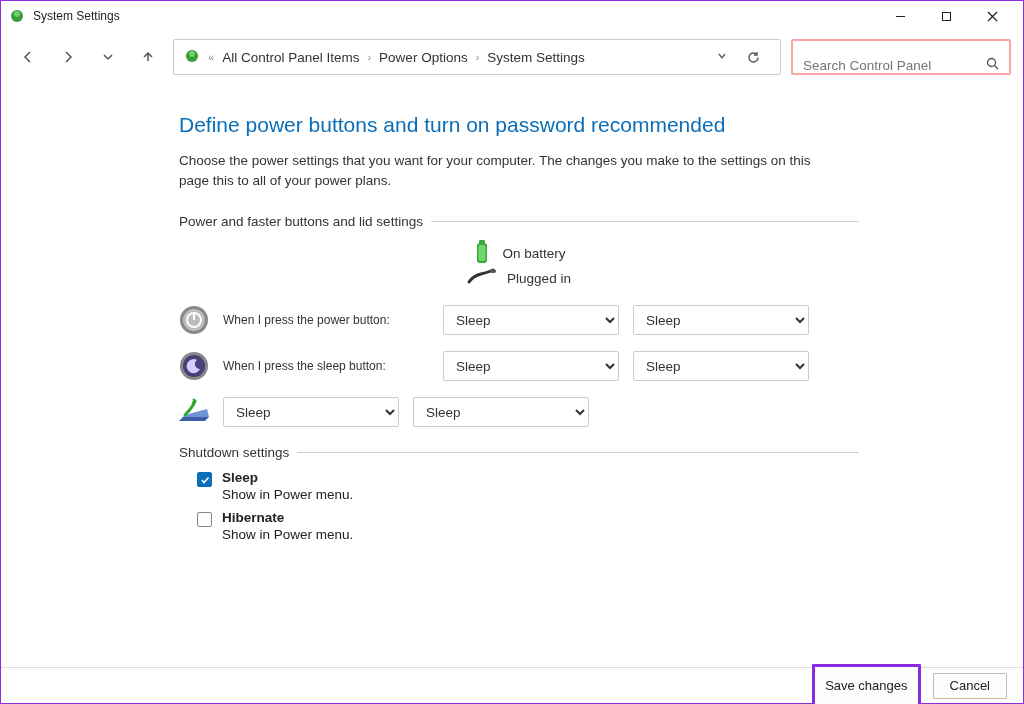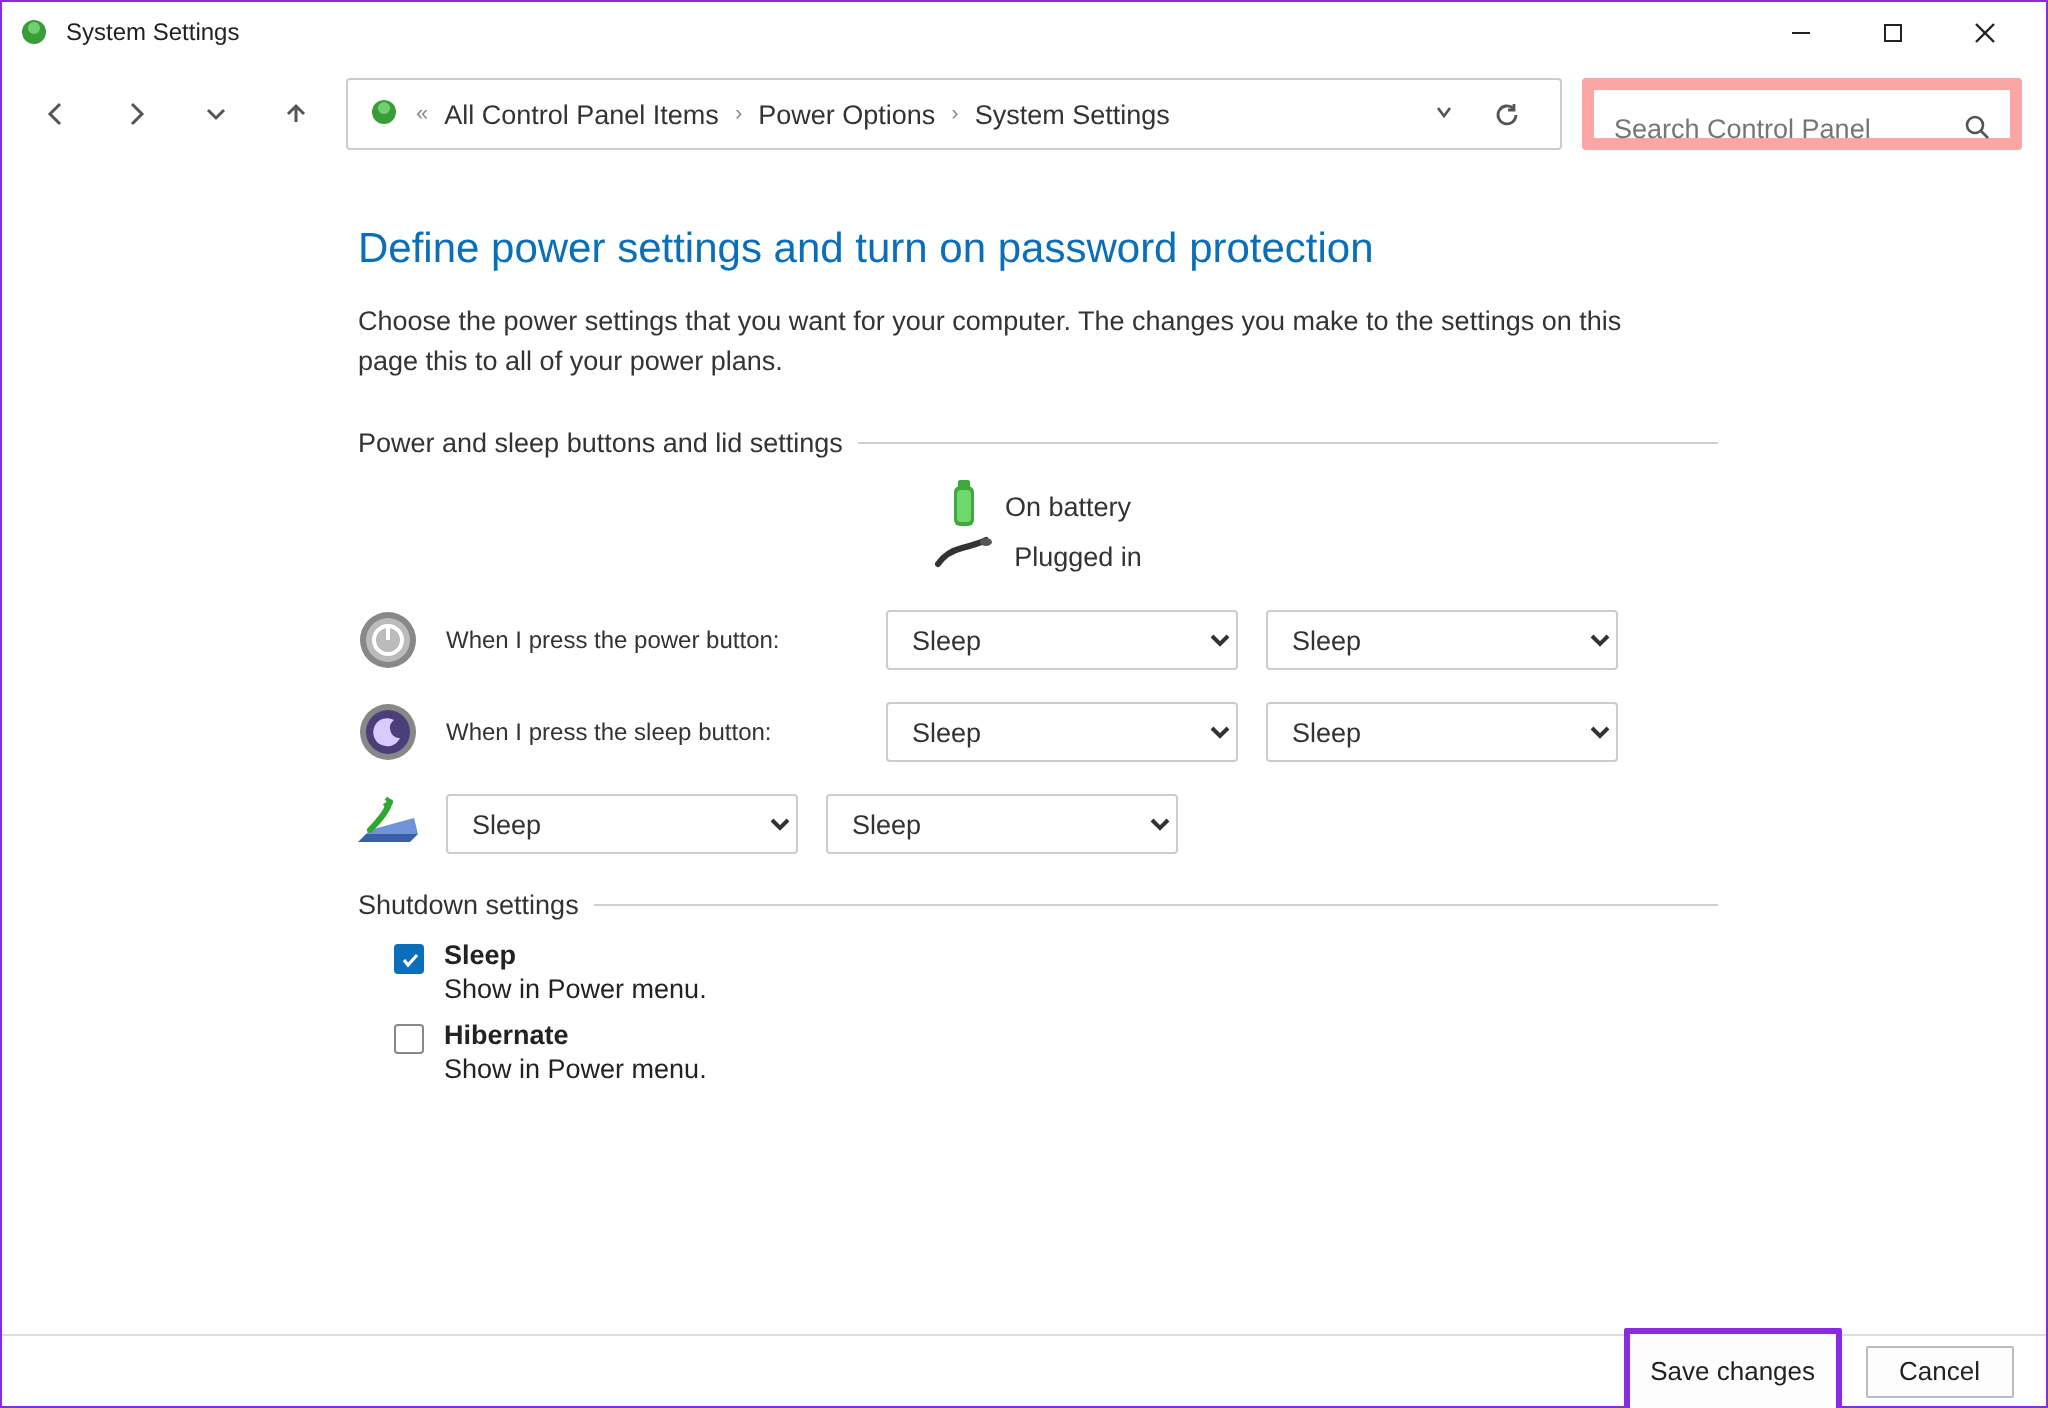--- a/index.html
+++ b/index.html
@@ -12,21 +12,21 @@
 .titlebar .winbtn { width: 46px; height: 30px; display: flex; align-items: center; justify-content: center; color: #222; }
 .titlebar .winbtn svg { width: 11px; height: 11px; }
 .navrow { height: 52px; display: flex; align-items: center; padding: 0 12px; gap: 10px; }
 .navbtn { width: 30px; height: 30px; display: flex; align-items: center; justify-content: center; color: #555; }
 .navbtn svg { width: 14px; height: 14px; }
 .addressbar { flex: 1; height: 36px; border: 1px solid #ccc; border-radius: 2px; display: flex; align-items: center; padding: 0 10px; gap: 8px; font-size: 13.5px; color: #333; }
 .addressbar .crumb { white-space: nowrap; }
 .addressbar .sep { color: #888; font-size: 11px; }
 .addressbar .flexfill { flex: 1; }
 .refreshbtn { width: 34px; display: flex; justify-content: center; color: #555; }
-.searchbox { width: 220px; height: 36px; border: 6px solid #fca5a5; border-radius: 2px; display: flex; align-items: flex-start; padding: 12px 10px; color: #888; font-size: 13.5px; position: relative; }
+.searchbox { width: 220px; height: 36px; border: 2px solid #fca5a5; border-radius: 2px; display: flex; align-items: flex-end; padding: 0 10px; color: #888; font-size: 13.5px; position: relative; }
 .searchbox input { border: none; outline: none; width: 100%; font-size: 13.5px; color: #333; background: transparent; }
 .searchbox .mag { position: absolute; right: 10px; color: #555; }
 .content { flex: 1; overflow: auto; padding: 30px 0 0 0; position: relative; }
 .inner { margin-left: 178px; width: 680px; }
 h1.pagetitle { color: #0a6fb8; font-weight: 400; font-size: 21px; margin-bottom: 14px; }
 .pagedesc { font-size: 13.5px; color: #333; line-height: 1.45; margin-bottom: 24px; max-width: 650px; }
 .sectionheader { font-size: 13.5px; color: #333; display: flex; align-items: center; gap: 8px; margin-bottom: 10px; }
 .sectionheader .rule { flex: 1; height: 1px; background: #d0d0d0; }
 .colheaders { display: flex; align-items: center; margin: 8px 0 16px 0; flex-direction: column; }
 .colheaders .lead { width: 320px; }
@@ -133,25 +133,25 @@
       <input type="text" placeholder="Search Control Panel" style="">
       <span class="mag"><svg width="13" height="13" viewBox="0 0 13 13">
             <circle cx="5.5" cy="5.5" r="4" fill="none" stroke="#555" stroke-width="1.3"></circle>
             <line x1="8.5" y1="8.5" x2="12" y2="12" stroke="#555" stroke-width="1.3"></line>
           </svg></span>
     </div>
   </div>
 
   <div class="content">
     <div class="inner">
-      <h1 class="pagetitle">Define power settings and turn on password protection</h1>
+      <h1 class="pagetitle">Define power buttons and turn on password recommended</h1>
       <p class="pagedesc">Choose the power settings that you want for your computer. The changes you make to the settings on this page this to all of your power plans.</p>
 
       <div class="sectionheader">
-        <span>Power and sleep buttons and lid settings</span>
+        <span>Power and faster buttons and lid settings</span>
         <span class="rule"></span>
       </div>
 
       <div class="colheaders">
         <div class="lead"></div>
         <div class="col">
           <span><svg width="20" height="26" viewBox="0 0 20 26">
                 <rect x="5" y="4" width="10" height="20" rx="3" fill="#3fa83f"></rect>
                 <rect x="7" y="1" width="6" height="4" rx="1" fill="#3fa83f"></rect>
                 <rect x="6.5" y="6" width="7" height="16" rx="2" fill="#6fd86f"></rect>

